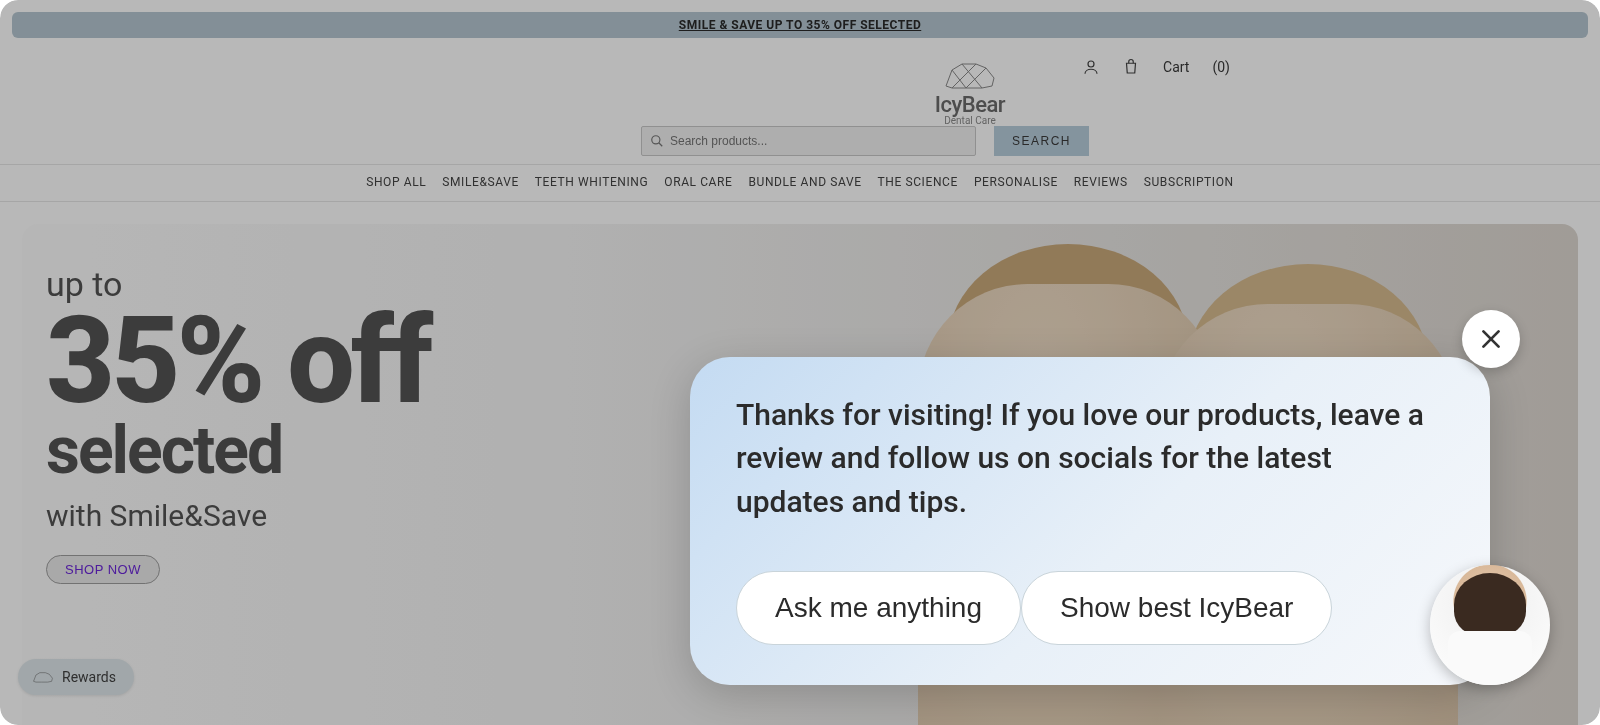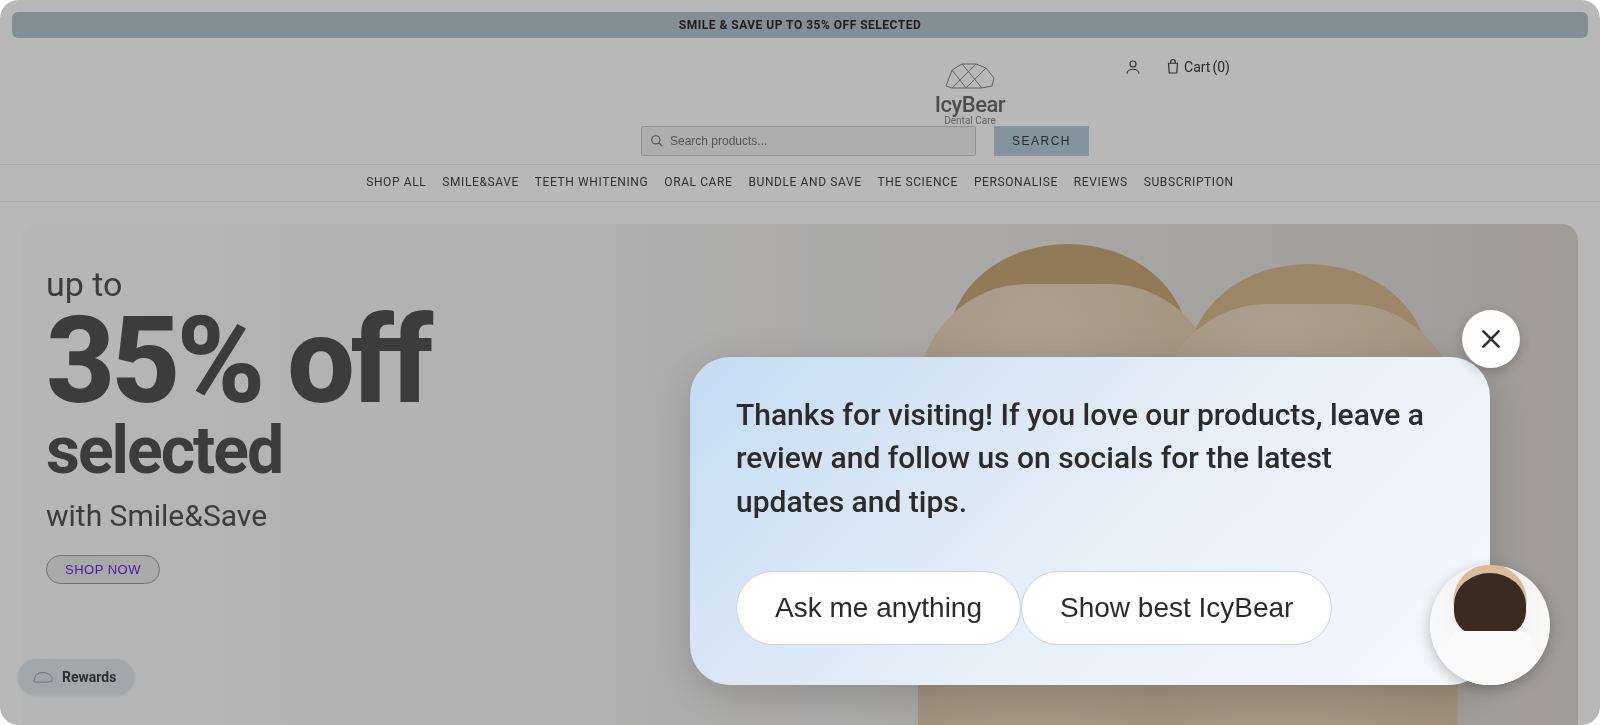--- a/index.html
+++ b/index.html
@@ -28,21 +28,21 @@
     margin: 12px;
     background: #b6c7d1;
     border-radius: 6px;
     text-align: center;
     padding: 6px 0;
     font-size: 12px;
     font-weight: 700;
     letter-spacing: 0.5px;
     color: #2a2a2a;
   }
-  .promo-bar span { }
+  .promo-bar span { text-decoration: underline; }
 
   
   .header {
     display: flex;
     align-items: center;
     padding: 8px 40px 8px 40px;
     position: relative;
     flex-direction: column;
   }
   .logo {
@@ -92,21 +92,21 @@
 
   .header-right {
     position: absolute;
     right: 370px;
     display: flex;
     align-items: center;
     gap: 22px;
     color: #3a3a3a;
     font-size: 14px;
   }
-  .cart-wrap { display: flex; align-items: center; gap: 2px; cursor: pointer;}
+  .cart-wrap { display: flex; align-items: center; gap: 23px; cursor: pointer;}
 
   
   .nav {
     display: flex;
     justify-content: center;
     gap: 16px;
     padding: 10px 0 12px 0;
     border-top: 1px solid #e6e6e6;
     border-bottom: 1px solid #e6e6e6;
     font-size: 12px;
@@ -158,21 +158,20 @@
     position: absolute;
     left: 18px; bottom: 30px;
     background: #dfe8ec;
     border-radius: 22px;
     padding: 10px 18px 10px 14px;
     display: flex; align-items: center; gap: 8px;
     font-size: 14px; color: #424242;
     z-index: 40;
     box-shadow: 0 1px 3px rgba(0,0,0,0.1);
     cursor: pointer;
-    font-weight: bold;
   }
 
   
   .chat-popup {
     position: absolute;
     right: 110px;
     bottom: 40px;
     width: 800px;
     background: linear-gradient(135deg, #c4dbf2 0%, #e8f0f8 55%, #f6f8fb 100%);
     border-radius: 40px;

